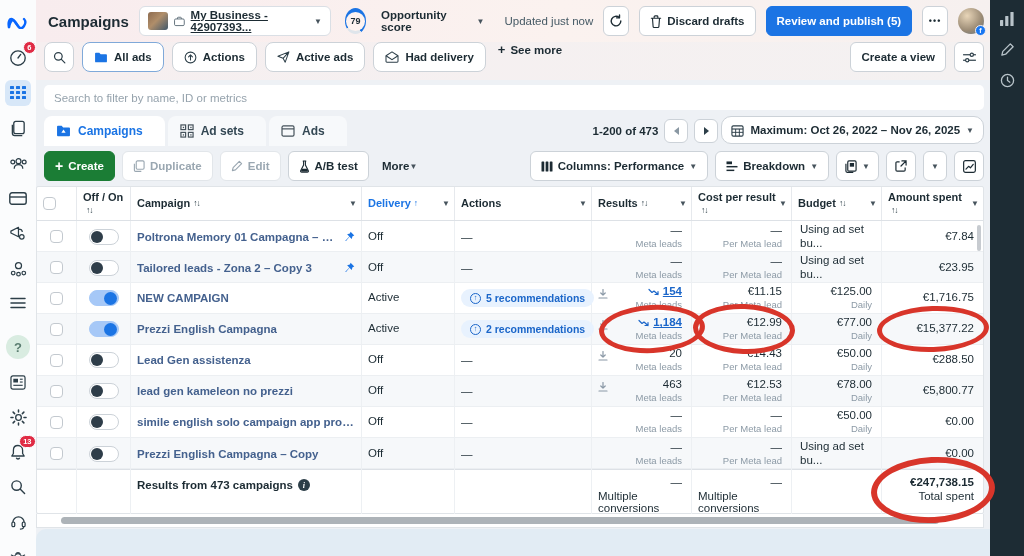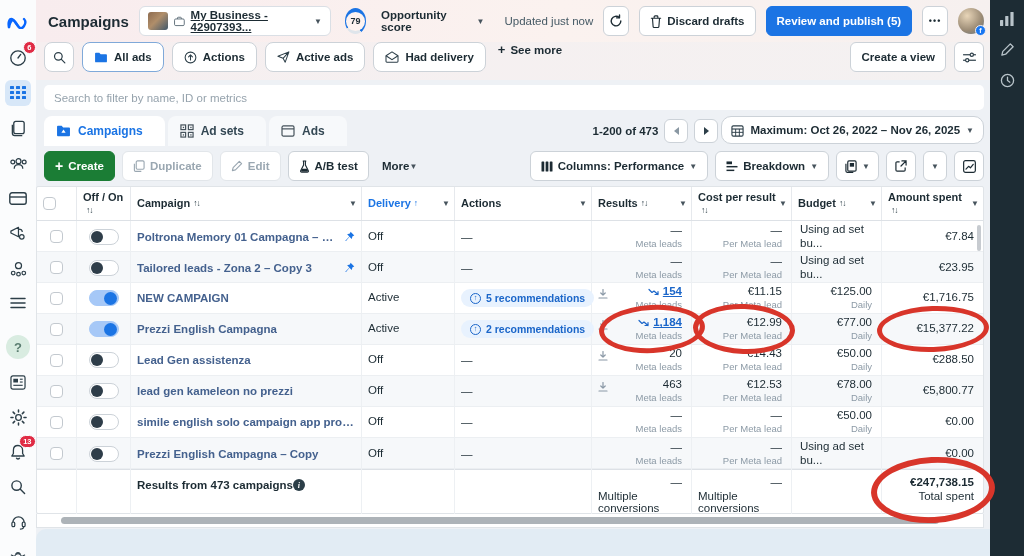--- a/index.html
+++ b/index.html
@@ -93,21 +93,21 @@
 
   .annot { position:absolute; border:5px solid #d8352a; border-radius:50%; pointer-events:none; z-index:9;}
   .annot-res { right:-14px; top:-9px; width:106px; height:48px; transform:rotate(-3deg);}
   .annot-cost { right:-4px; top:-10px; width:102px; height:50px; transform:rotate(2deg);}
   .annot-spent { right:-6px; top:-8px; width:112px; height:46px; transform:rotate(-2deg);}
   .annot-total { position:absolute; border:6px solid #d8352a; border-radius:50%; right:-12px; top:-13px; width:124px; height:66px; transform:rotate(-3deg); z-index:9; pointer-events:none;}
 
   .tfoot-row { border-top:1px solid #dde1e6; height:44px; }
   .fcell { padding:6px; border-right:1px solid #edf0f3; display:flex; align-items:flex-start; font-size:11.5px; position:relative;}
   .fcell.num { flex-direction:column; align-items:flex-end; padding-right:9px; }
-  .summary { font-weight:bold; font-size:11.5px; display:flex; align-items:center; padding-top:3px;}
+  .summary { font-weight:bold; font-size:11.5px; display:flex; align-items:center; gap:5px; padding-top:3px;}
   .info-dot { width:12px; height:12px; border-radius:50%; background:#2c3e48; color:#fff; font-size:8px; font-weight:bold; display:flex; align-items:center; justify-content:center; font-family:"Liberation Serif",serif; font-style:italic;}
 
   .hscroll { position:absolute; left:24px; right:44px; bottom:3px; height:7px; border-radius:4px; background:#adb3b8; }
   .vscroll { position:absolute; right:2px; top:38px; width:4px; height:26px; border-radius:2px; background:#c7cbd0; }
   .bottom-band { height:50px; background:#e2ecf4; border-radius:10px 0 0 0; margin-top:1px;}
 
   svg { display:block; }
 </style>
 </head>
 <body>

